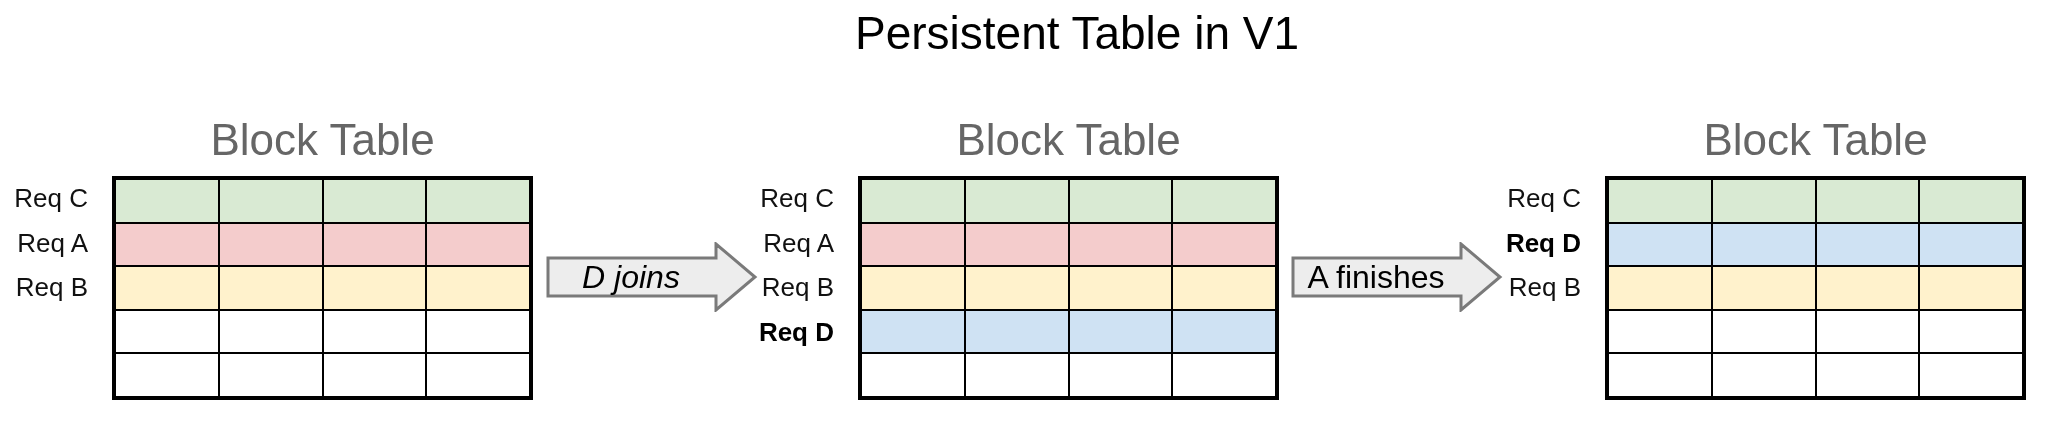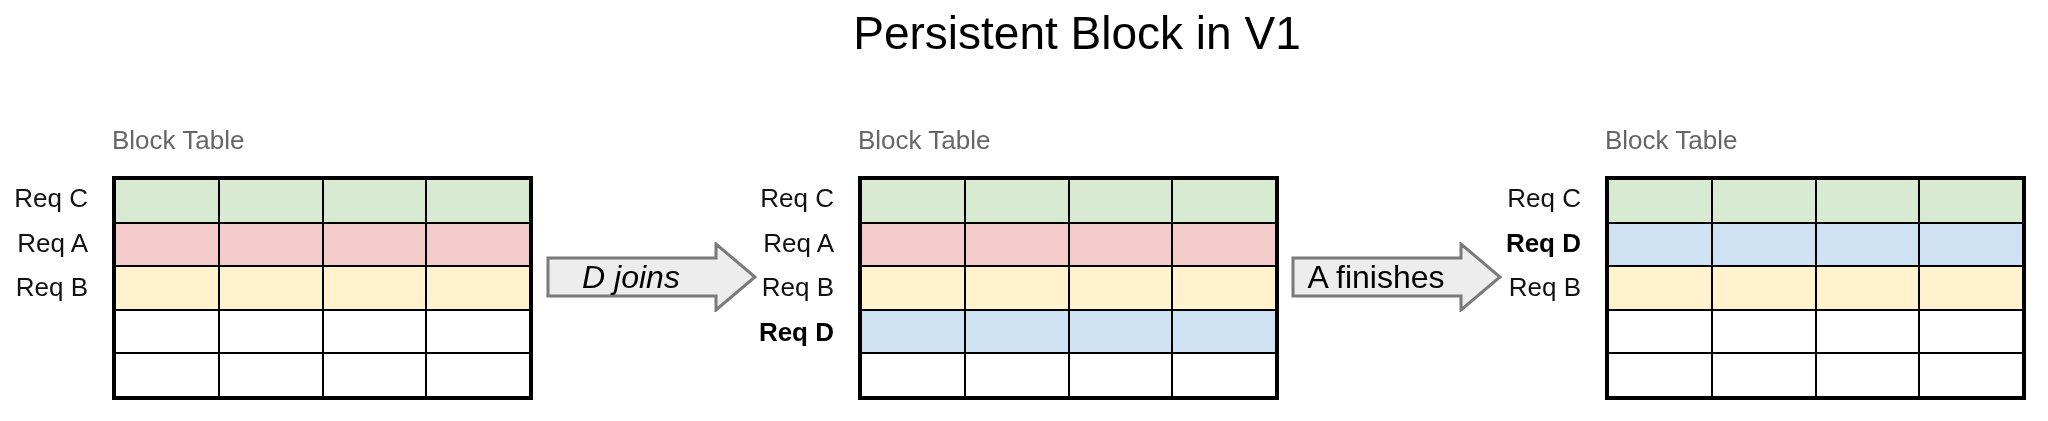--- a/index.html
+++ b/index.html
@@ -27,21 +27,22 @@
     height: 310px;
   }
   .table-group.t1 { left: -48px; }
   .table-group.t2 { left: 698px; }
   .table-group.t3 { left: 1445px; }
   .table-title {
     position: absolute;
     top: 20px;
     left: 160px;
     width: 421px;
-    font-size: 26px;
+    text-align: center;
+    font-size: 44px;
     line-height: 40px;
     color: #666666;
     white-space: nowrap;
   }
   .labels {
     position: absolute;
     top: 76px;
     left: 0;
     width: 160px;
     height: 224px;
@@ -91,21 +92,21 @@
     align-items: center;
     justify-content: center;
     font-size: 32px;
     color: #000000;
     white-space: nowrap;
   }
 </style>
 </head>
 <body>
 
-<div class="page-title">Persistent Block in V1</div>
+<div class="page-title">Persistent Table in V1</div>
 
 <div class="table-group t1">
   <div class="table-title">Block Table</div>
   <div class="labels">
       <div class="row-label">Req C</div>
       <div class="row-label">Req A</div>
       <div class="row-label">Req B</div>
       <div class="row-label"></div>
       <div class="row-label"></div>
     </div>

